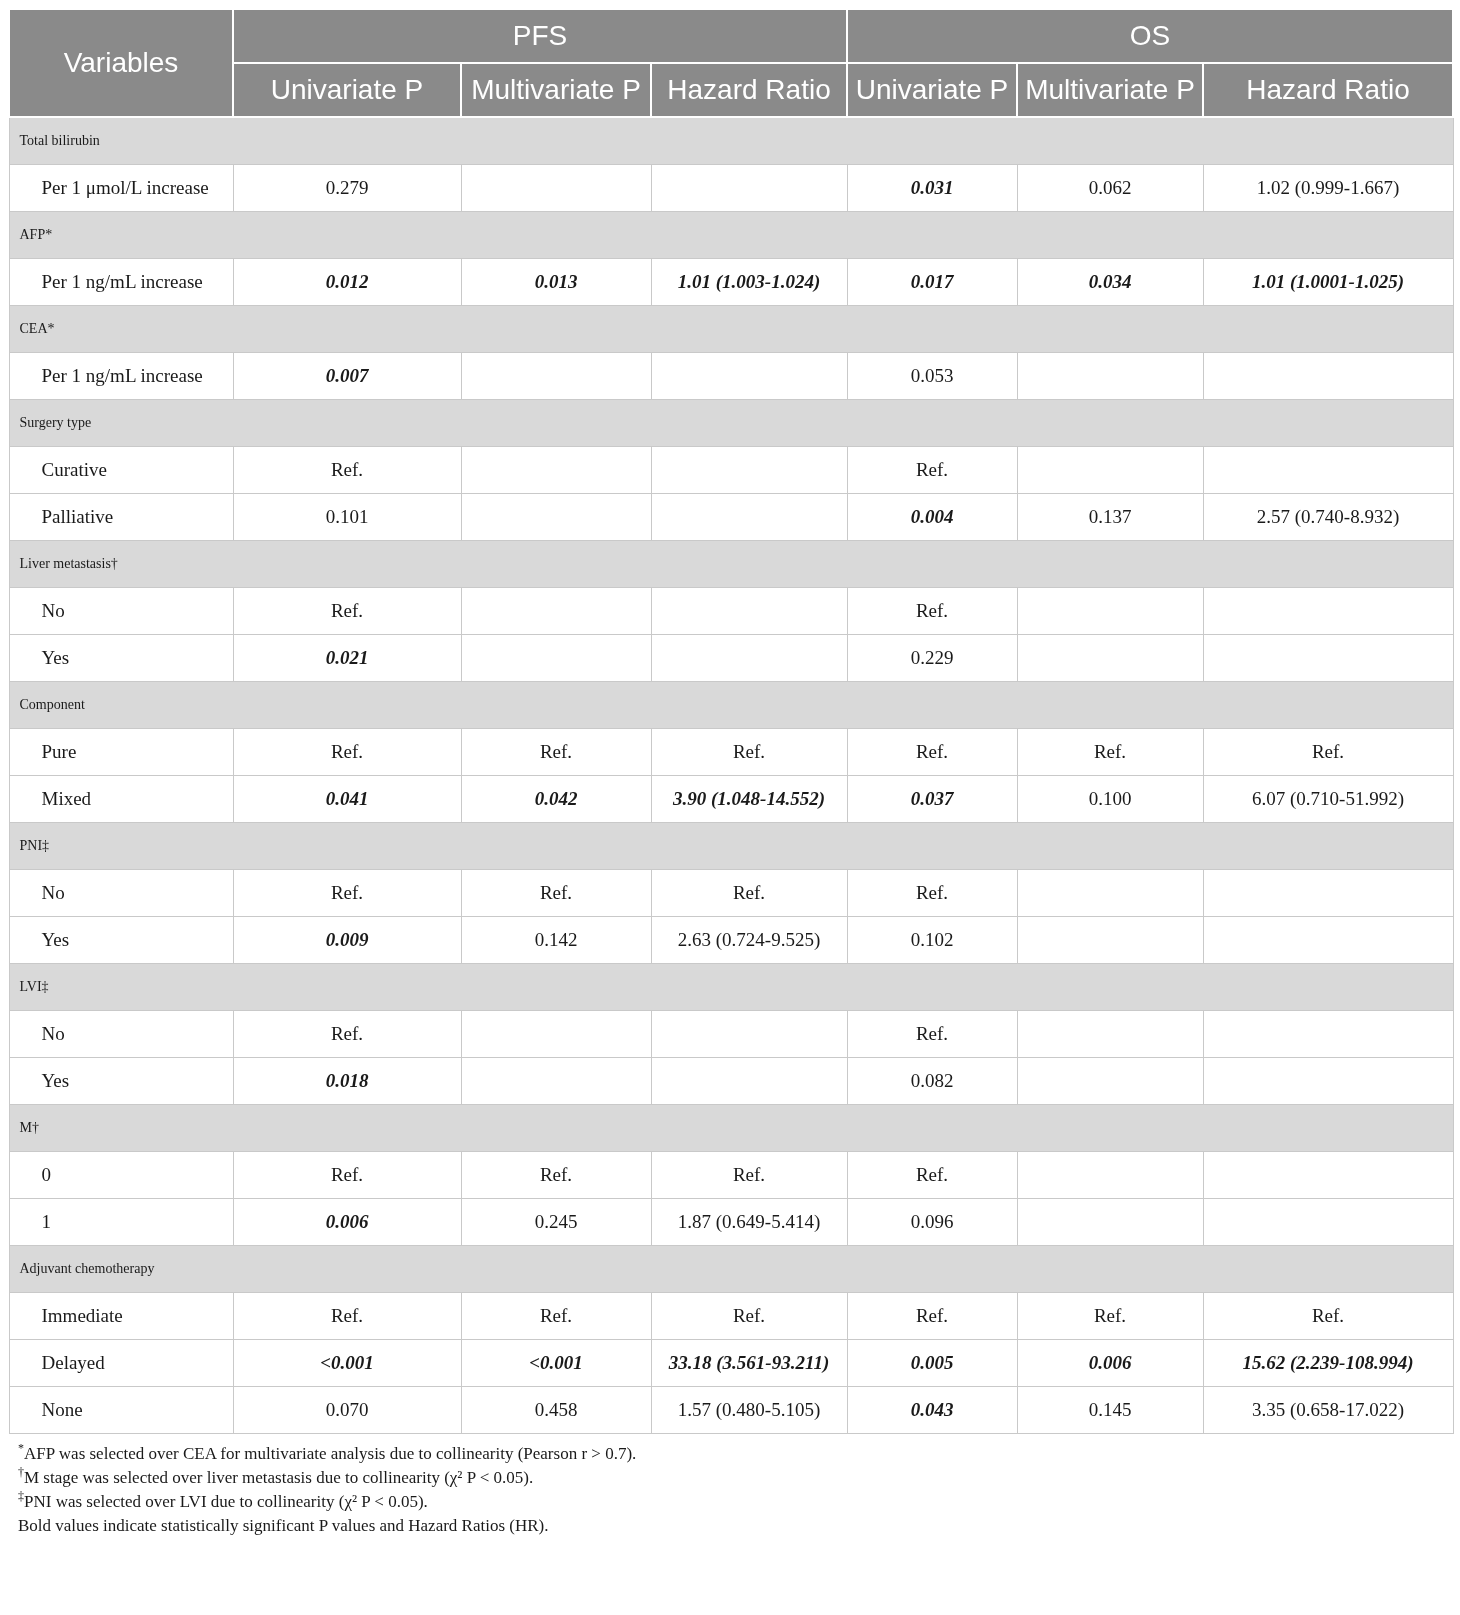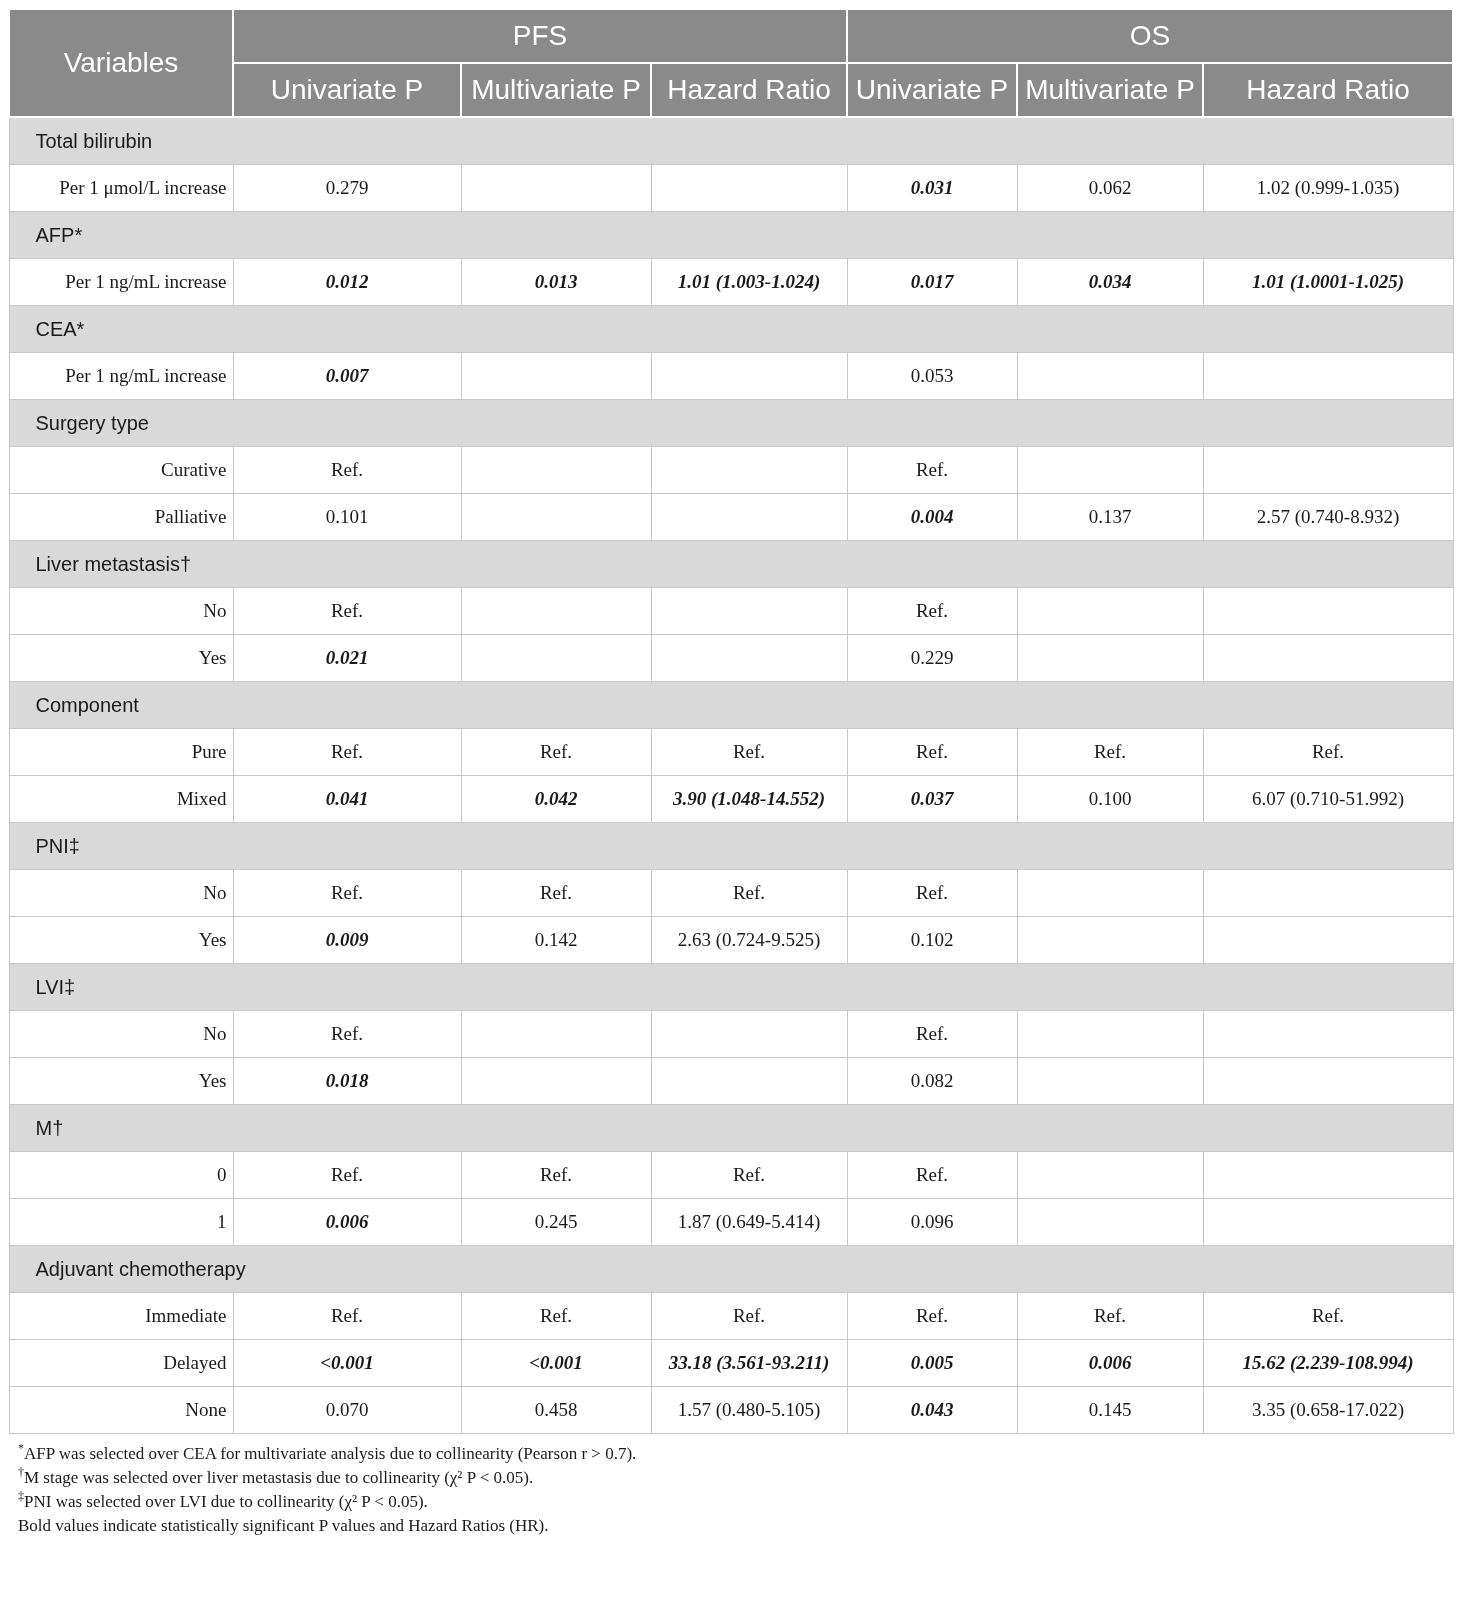--- a/index.html
+++ b/index.html
@@ -43,30 +43,30 @@
     font-family:"Liberation Serif",serif;
     font-size:19px;
     color:var(--text);
     height:46px;
     text-align:center;
     vertical-align:middle;
     background:#fff;
     padding:0 6px;
   }
   tbody td.label{
-    text-align:right;
+    text-align:left;
     padding-left:32px;
   }
   tbody td.bold{font-weight:bold;font-style:italic;}
   tbody tr.section td{
     background:var(--section-bg);
-    font-family:Liberation Sans, sans-serif;
-    font-size:20px;
+    font-family:Liberation Serif, serif;
+    font-size:14px;
     text-align:left;
-    padding-left:26px;
+    padding-left:10px;
     height:46px;
     color:var(--text);
   }
 
   .footnotes{
     font-family:Liberation Serif, serif;
     font-size:17px;
     line-height:24px;
     padding:8px 8px 20px 10px;
     color:var(--text);
@@ -108,21 +108,21 @@
         <tr class="section">
           <td colspan="7">Total bilirubin</td>
         </tr>
         <tr>
           <td class="label">Per 1 μmol/L increase</td>
           <td>0.279</td>
           <td></td>
           <td></td>
           <td class="bold">0.031</td>
           <td>0.062</td>
-          <td>1.02 (0.999-1.035)</td>
+          <td>1.02 (0.999-1.667)</td>
         </tr>
         <tr class="section">
           <td colspan="7">AFP*</td>
         </tr>
         <tr>
           <td class="label">Per 1 ng/mL increase</td>
           <td class="bold">0.012</td>
           <td class="bold">0.013</td>
           <td class="bold">1.01 (1.003-1.024)</td>
           <td class="bold">0.017</td>

